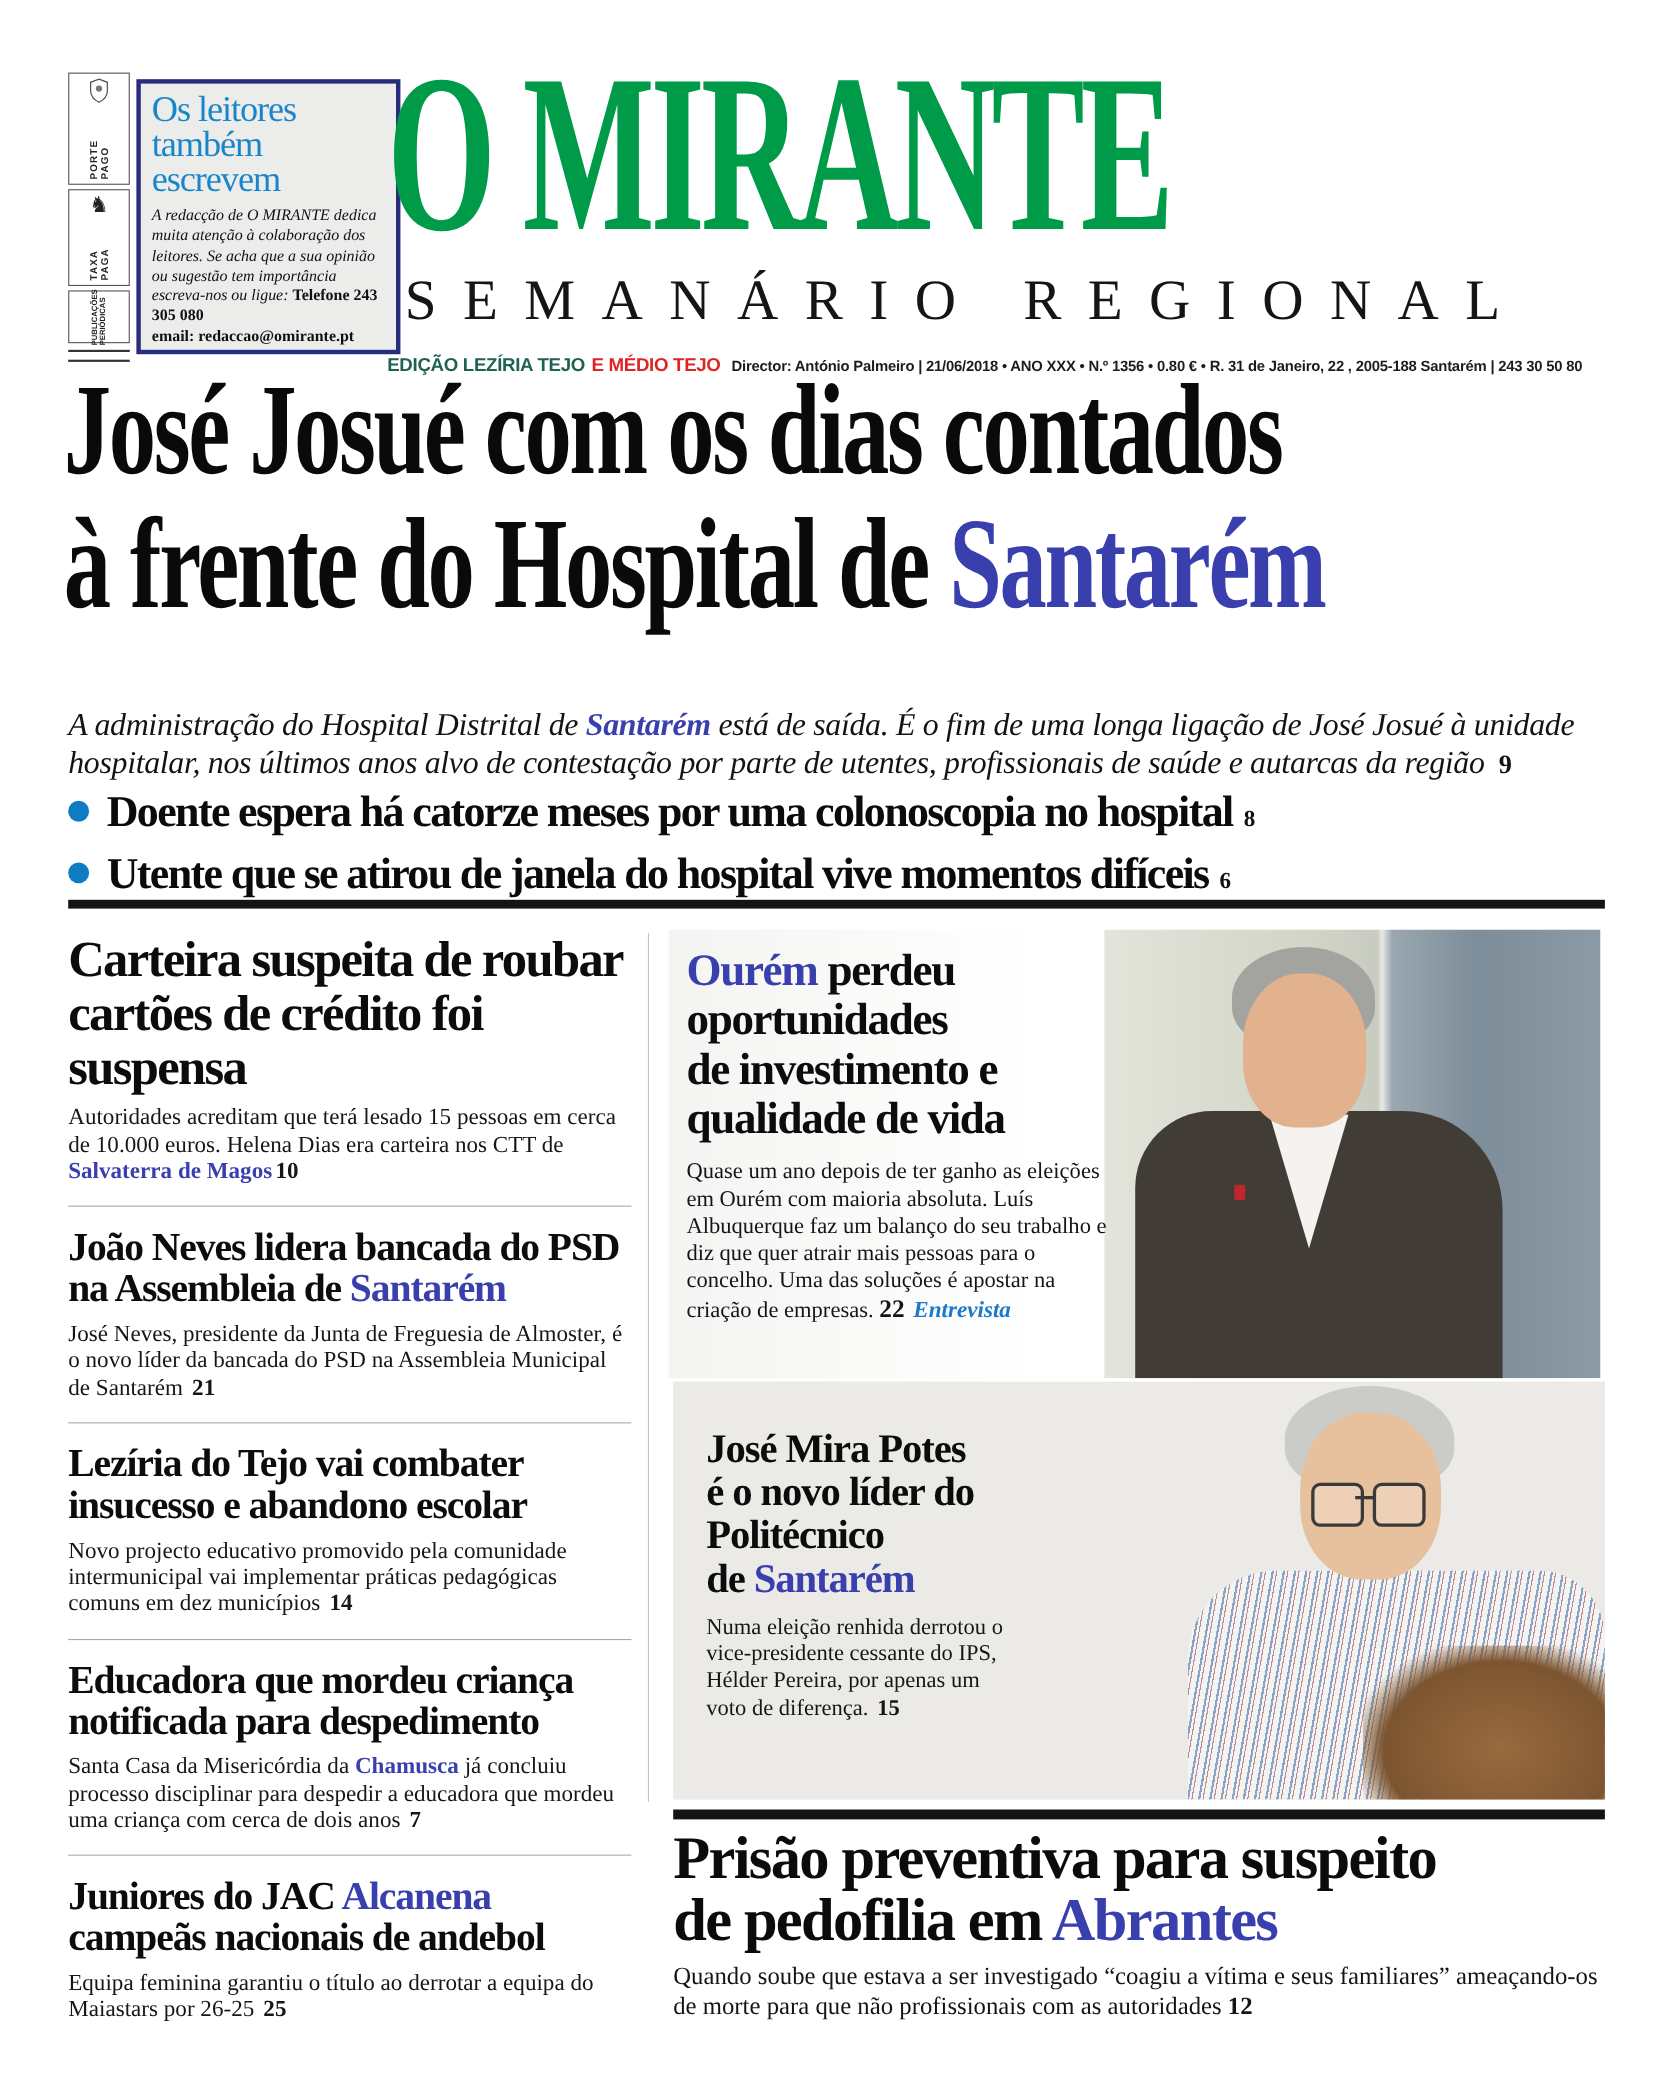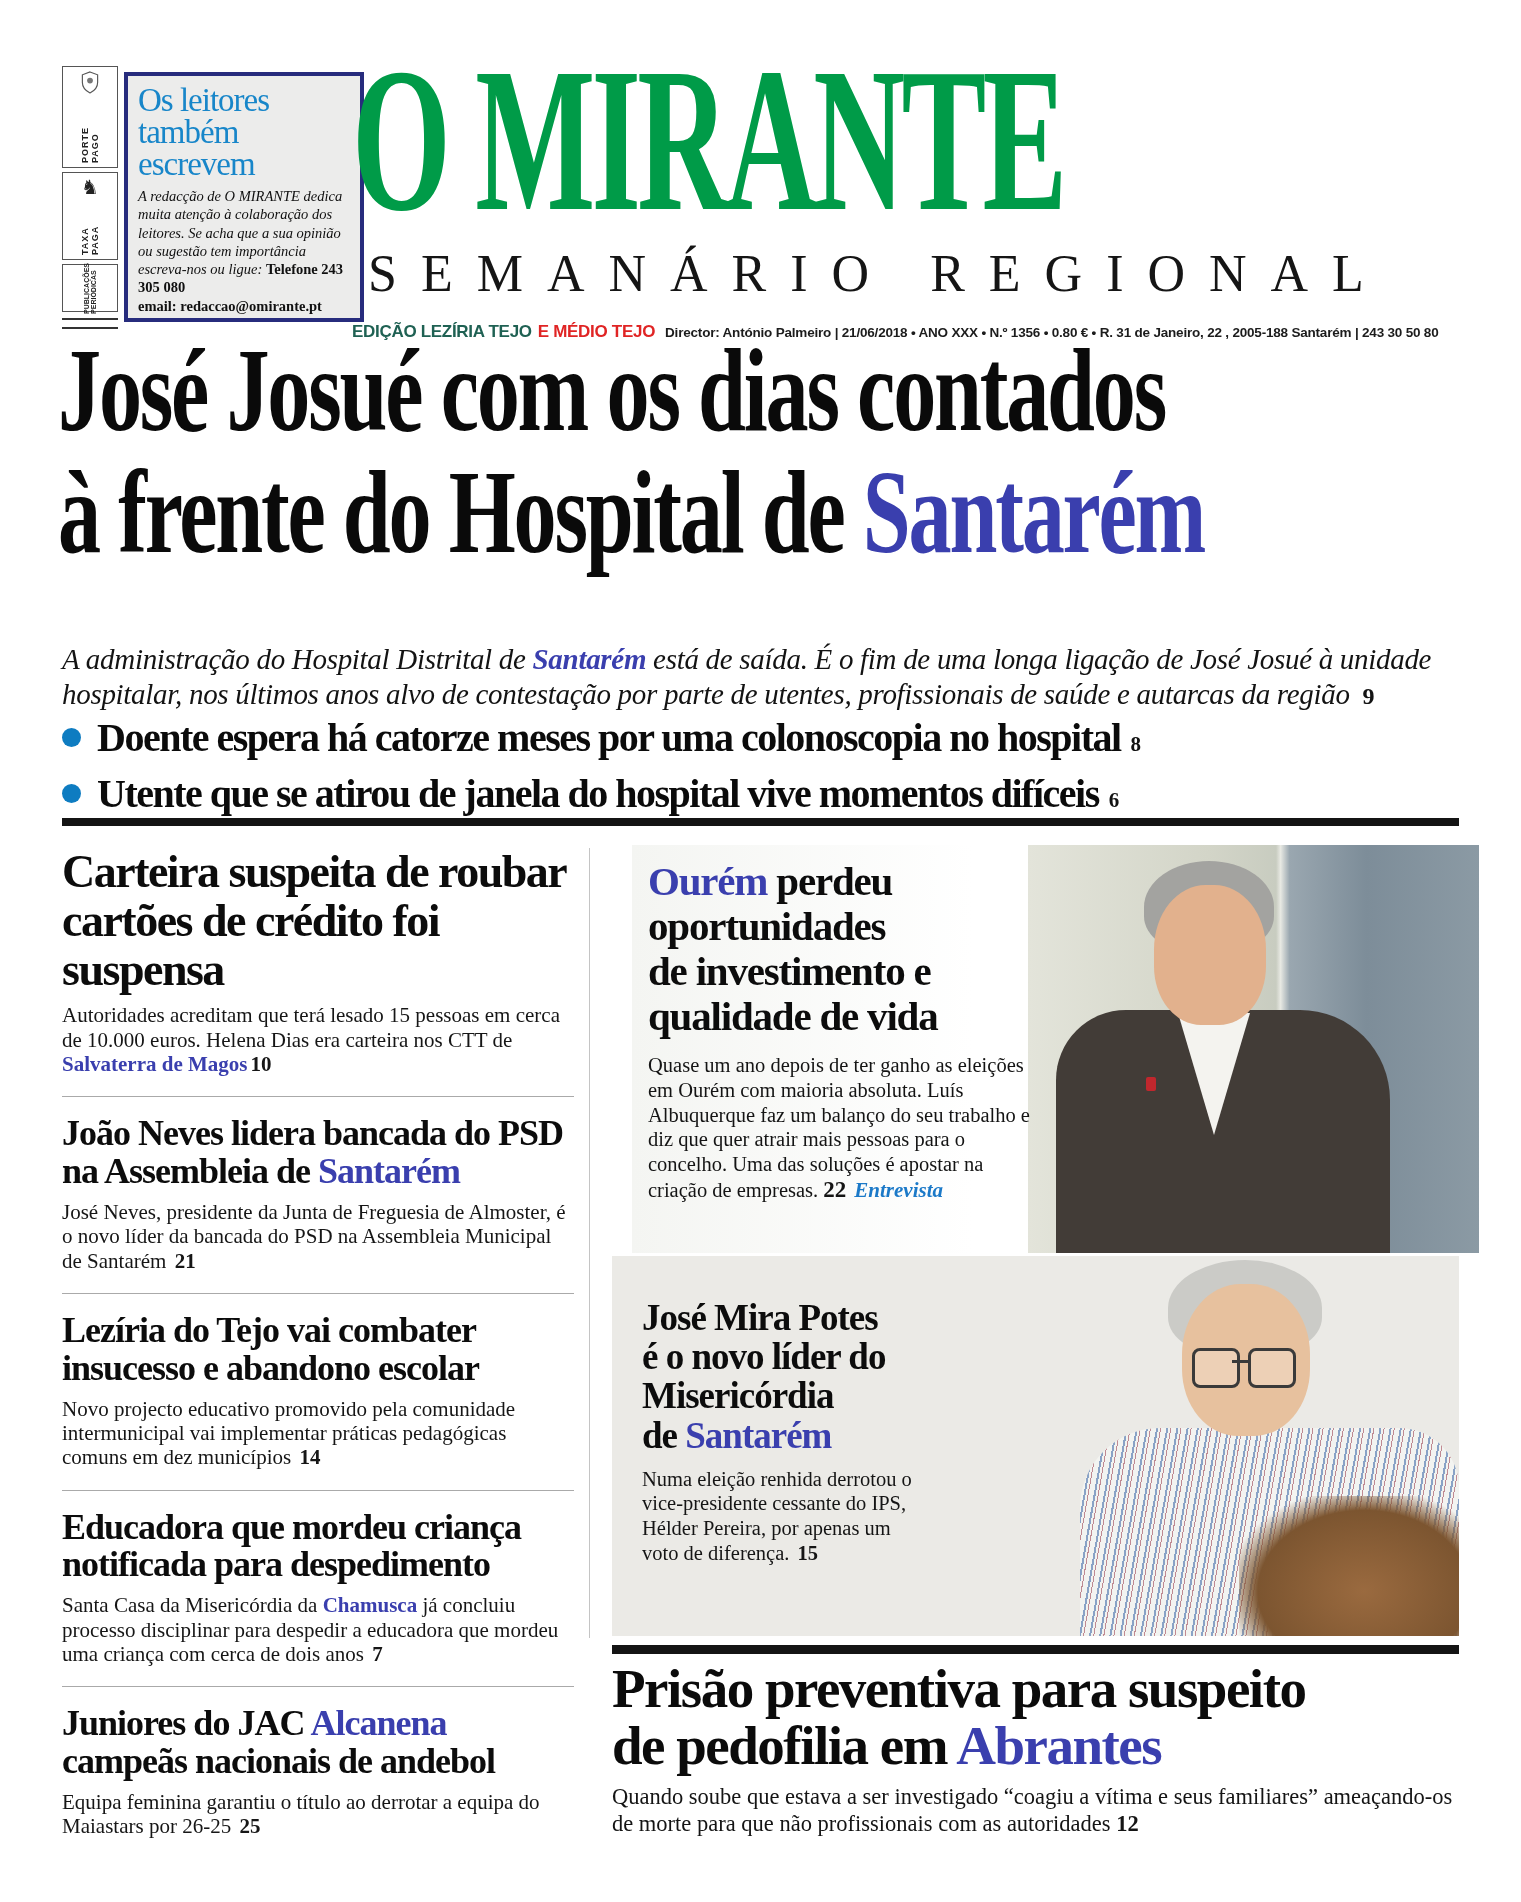--- a/index.html
+++ b/index.html
@@ -56,21 +56,21 @@
   .article:first-child{padding-top:0;}
   .article + .article{border-top:1.5px solid #aaa;}
   .a-h{font-weight:bold;color:#0c0c0c;letter-spacing:-1px;line-height:1.05;font-size:36px;}
   .a-h.big{font-size:46px;letter-spacing:-1.5px;line-height:1.06;}
   .a-b{margin-top:9px;font-size:21px;line-height:1.16;color:#161616;}
   .a-b .blue{font-weight:bold;}
   .a-pg{font-weight:bold;margin-left:3px;}
   .vdiv{position:absolute;left:589px;top:848px;width:1px;height:790px;background:#c4c4c4;}
 
   
-  .ourem{position:absolute;left:632px;top:845px;width:847px;height:408px;
+  .ourem{position:absolute;left:608px;top:845px;width:847px;height:408px;
          background:linear-gradient(90deg,#f4f5f2,#ffffff 340px);overflow:hidden;}
   .o-text{position:absolute;left:16px;top:14px;width:410px;z-index:2;}
   .o-h{font-weight:bold;font-size:41px;line-height:1.1;letter-spacing:-1.2px;color:#0c0c0c;}
   .o-b{margin-top:14px;font-size:20.5px;line-height:1.2;color:#141414;width:384px;}
   .o-pg{font-weight:bold;font-size:23px;}
   .o-tag{color:#1b79c8;font-style:italic;font-weight:bold;font-size:21px;margin-left:8px;}
   .photo1{position:absolute;left:396px;top:0;width:451px;height:408px;}
   .p1-wall{position:absolute;inset:0;background:linear-gradient(90deg,#e3e4da 0%,#d3d5c8 40%,#c8ccc0 55%,#e8e9e3 56%,#9aa7b0 58%,#7d8d99 75%,#8b9aa4 100%);}
   .p1-suit{position:absolute;left:28px;top:165px;width:334px;height:243px;background:#423c37;border-radius:70px 90px 0 0;}
   .p1-shirt{position:absolute;left:150px;top:168px;width:72px;height:122px;background:#f4f3ef;clip-path:polygon(0 0,100% 0,50% 100%);}
@@ -214,21 +214,21 @@
     <div class="p2-hair"></div>
     <div class="p2-face"></div>
     <div class="p2-glass gl"></div>
     <div class="p2-glass gr"></div>
     <div class="p2-bridge"></div>
     <div class="p2-chair"></div>
     <div class="m-text">
       <div class="m-h">
         <div>José Mira Potes</div>
         <div>é o novo líder do</div>
-        <div>Misericórdia</div>
+        <div>Politécnico</div>
         <div><span>de </span><span class="blue">Santarém</span></div>
       </div>
       <div class="m-b">
         <span>Numa eleição renhida derrotou o vice-presidente cessante do IPS, Hélder Pereira, por apenas um voto de diferença. </span><span class="a-pg">15</span>
       </div>
     </div>
   </div>
 
   <div class="rule rule2"></div>
 

